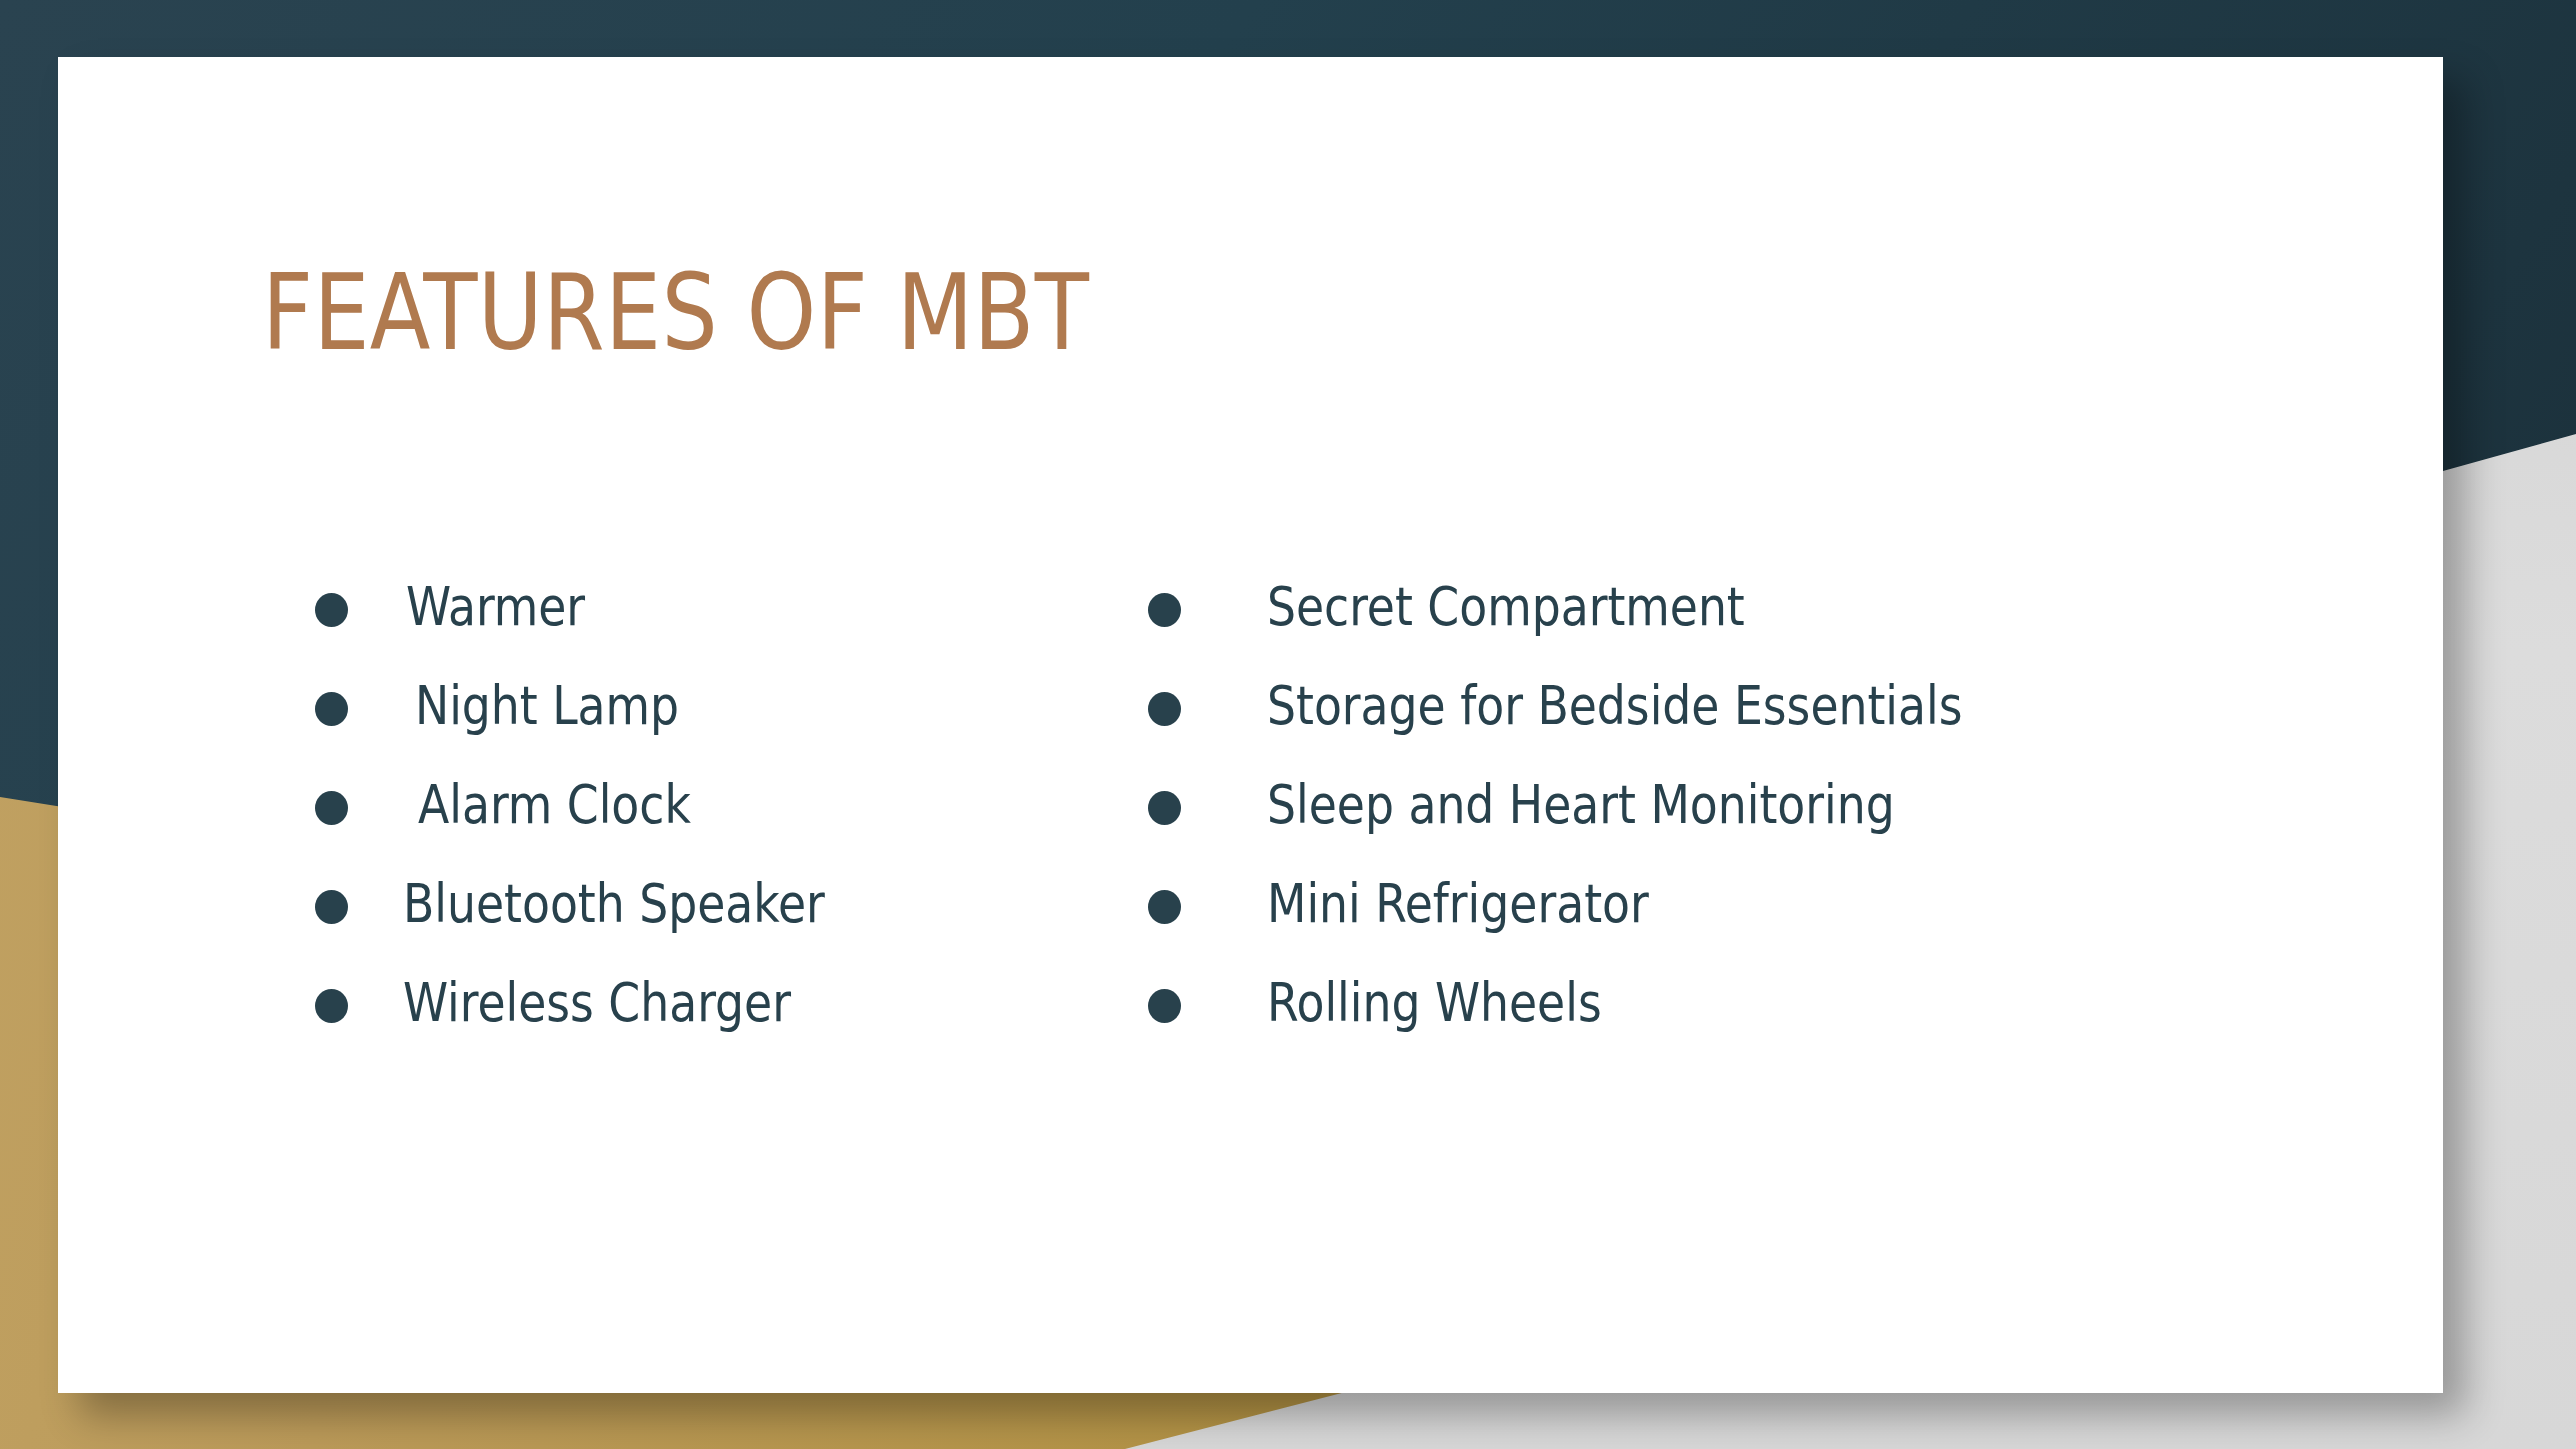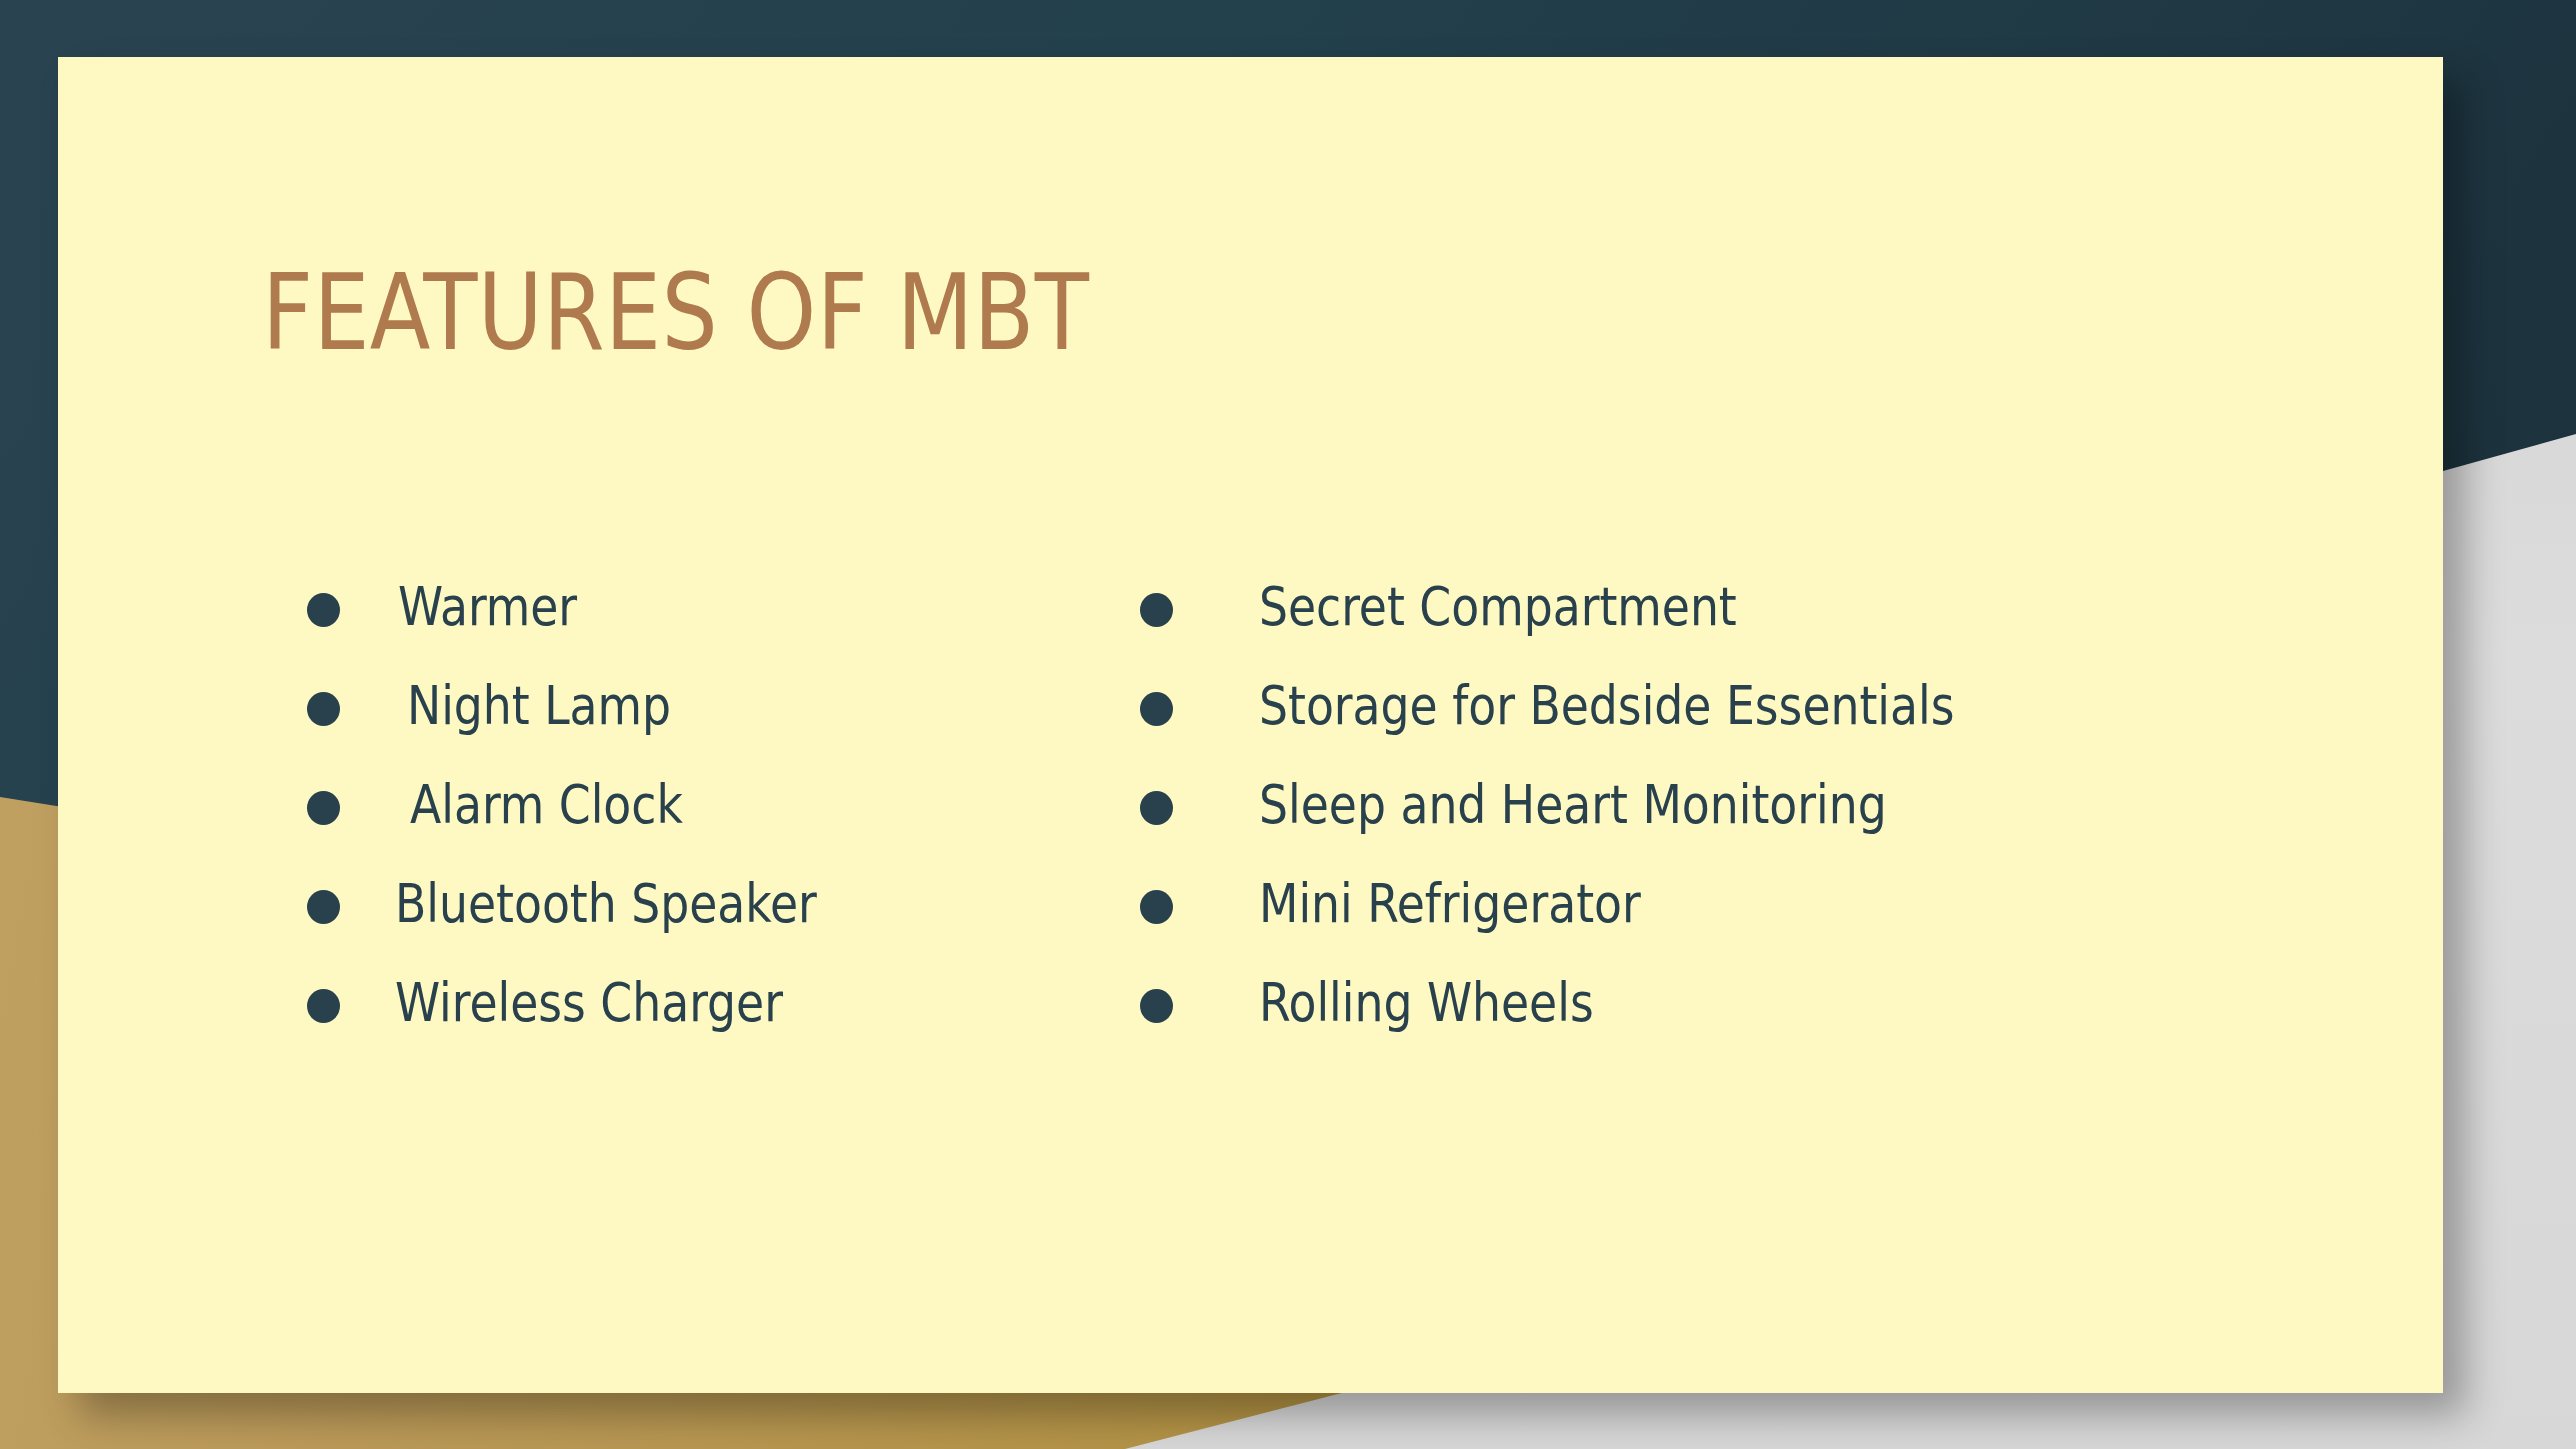--- a/index.html
+++ b/index.html
@@ -50,21 +50,21 @@
     clip-path: polygon(0px 797px, 163px 823px, 163px 1255px, 1876px 1255px, 1125px 1449px, 0px 1449px);
   }
 
   
   .card {
     position: absolute;
     left: 58px;
     top: 57px;
     width: 2385px;
     height: 1336px;
-    background: #fef9c3;
+    background: #ffffff;
     box-shadow: 22px 22px 36px rgba(0,0,0,0.30);
   }
 
   .card-inner {
     position: absolute;
     inset: 0;
   }
 
   
   .slide-title {
@@ -77,21 +77,21 @@
     color: #b07a4f;
     font-weight: 400;
     white-space: nowrap;
     transform: scaleX(0.93);
     transform-origin: left top;
   }
 
   
   .columns {
     position: absolute;
-    left: 0;
+    left: 8px;
     top: 503px;
     width: 1929px;
     height: 481px;
   }
 
   .bullet-col {
     position: absolute;
     top: 0;
   }
   .col-left  { left: 249px; }

